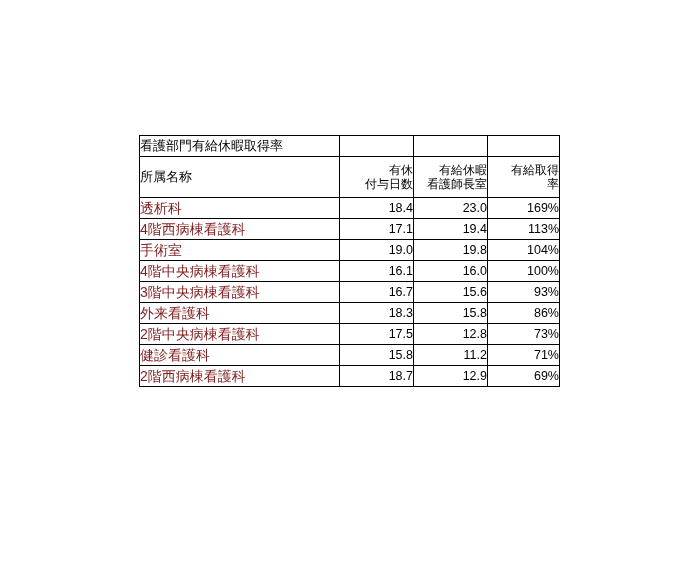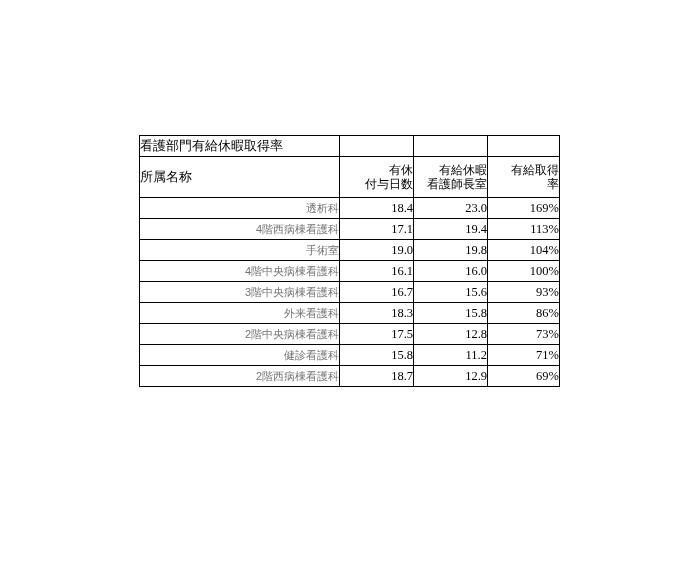--- a/index.html
+++ b/index.html
@@ -63,32 +63,31 @@
     font-size: 12px;
     line-height: 15px;
     text-align: right;
   }
   td.hdr-num span {
     display: block;
   }
 
   
   td.dept {
-    color: #737373;
-    text-align: right;
-    font-size: 11px;
+    color: #7f1d1d;
+    text-align: left;
+    font-size: 14px;
     padding: 0 4px;
     white-space: nowrap;
   }
   td.num {
     text-align: right;
     padding-right: 4px;
     font-size: 12.5px;
     color: #000000;
-    font-family: Liberation Serif, serif;
   }
 </style>
 </head>
 <body>
 
 <div id="sheet">
   <table class="grid">
     <colgroup>
       <col class="c-name">
       <col class="c-num">

